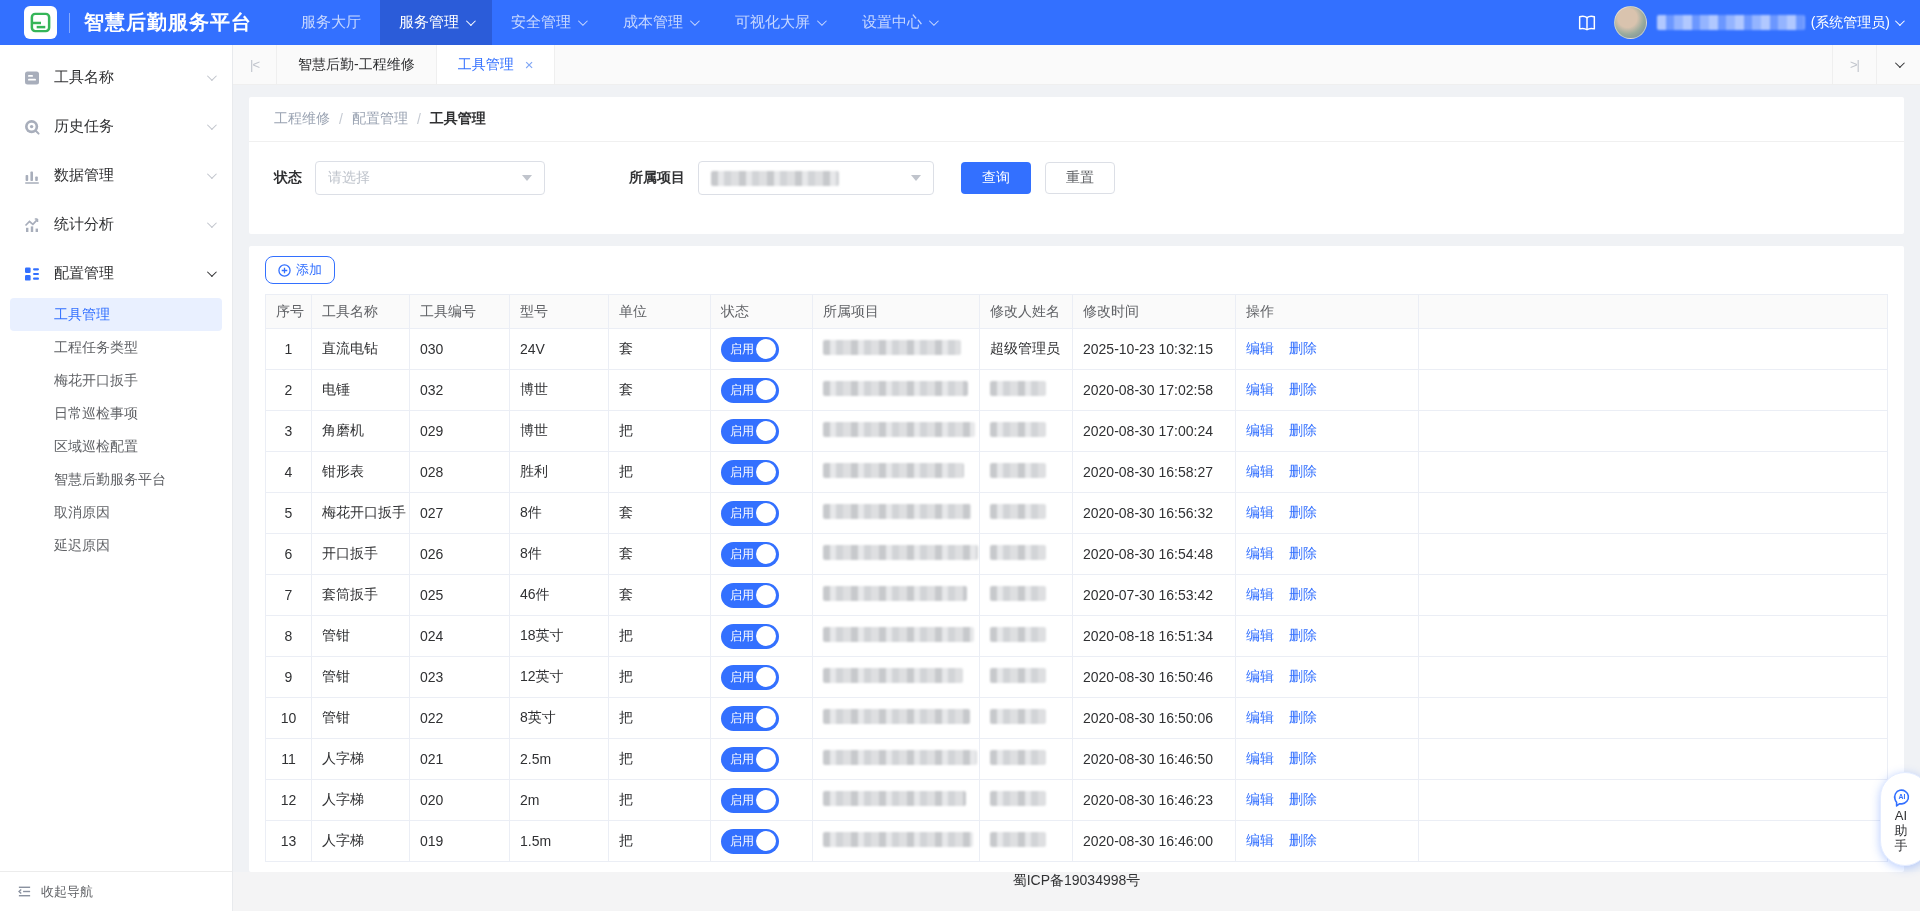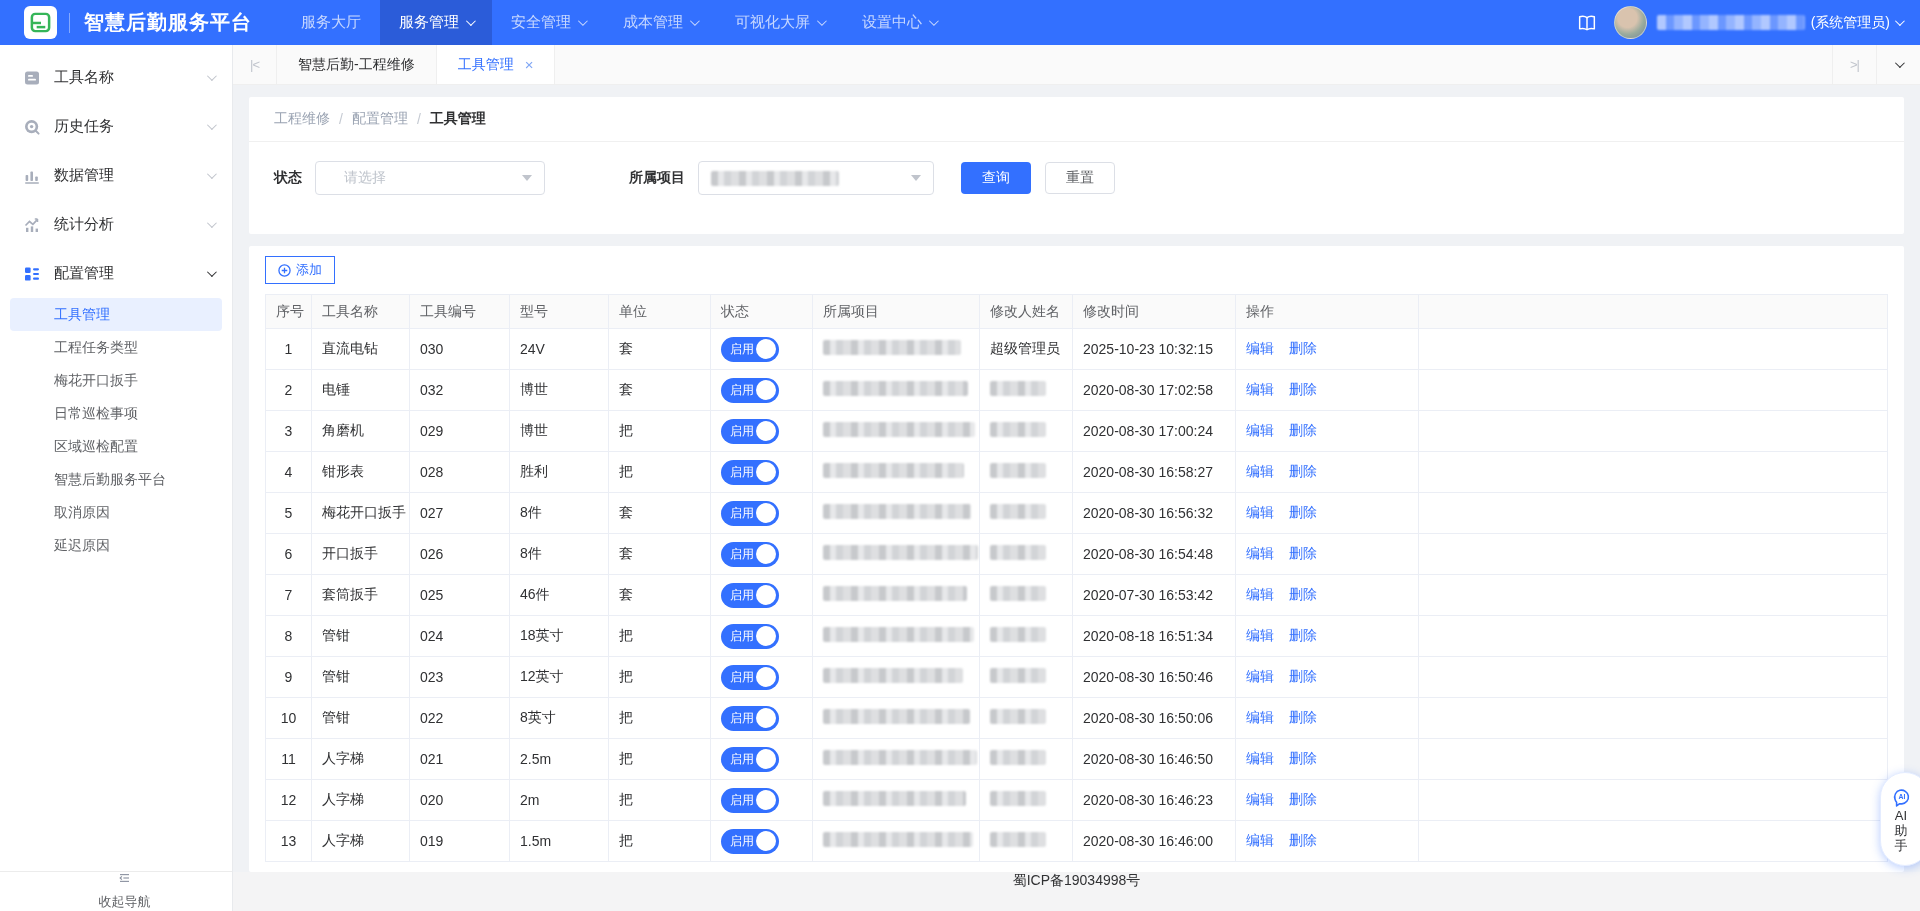--- a/index.html
+++ b/index.html
@@ -37,21 +37,21 @@
   .menu { flex:1; overflow:hidden; padding-top:8px; }
   .menu-item { height:49px; display:flex; align-items:center; padding:0 18px 0 23px;
     color:#303133; font-size:15px; cursor:pointer; }
   .menu-item .micon { width:18px; height:18px; margin-right:13px; display:flex; }
   .menu-item .m-chev { margin-left:auto; color:#C0C4CC; }
   .menu-item.expanded .m-chev { color:#303133; }
   .submenu-item { height:33px; margin:0 10px; border-radius:4px; display:flex; align-items:center;
     padding-left:44px; font-size:14px; color:#606266; cursor:pointer; }
   .submenu-item.active { background:#E9F0FF; color:#3370FF; }
   .collapse-bar { height:40px; border-top:1px solid #ECECEC; display:flex; align-items:center;
-    gap:9px; padding-left:17px; color:#606266; font-size:13px; cursor:pointer;flex-direction:column; }
+    gap:9px; padding-left:17px; color:#606266; font-size:13px; cursor:pointer; }
 
   .main { flex:1; min-width:0; display:flex; flex-direction:column; background:#F0F2F5; }
 
   
   .tabbar { height:40px; background:#FAFAFA; border-bottom:1px solid #EFEFEF; display:flex; align-items:stretch; }
   .tab-ctrl { width:44px; display:flex; align-items:center; justify-content:center; color:#C0C4CC;
     font-size:13px; cursor:pointer; letter-spacing:-1px; }
   .tab-ctrl.left { border-right:1px solid #EFEFEF; }
   .tab-ctrl.right { border-left:1px solid #EFEFEF; }
   .tab-ctrl.dark { color:#303133; }
@@ -69,31 +69,31 @@
     border-bottom:1px solid #F0F0F0; }
   .crumb { color:#9AA3B2; cursor:pointer; }
   .crumb.current { color:#303133; font-weight:bold; cursor:default; }
   .crumb-sep { margin:0 9px; color:#C5CAD2; }
   .filter-row { display:flex; align-items:center; padding:19px 25px 0; }
   .filter-label { font-size:14px; color:#303133; font-weight:bold; margin-right:13px; white-space:nowrap; }
   .filter-label.second { margin-left:84px; }
   .select { width:230px; height:34px; border:1px solid #DCDFE6; border-radius:4px; background:#fff;
     display:flex; align-items:center; padding:0 12px; cursor:pointer; }
   .select.project { width:236px; }
-  .select .placeholder { color:#BFC4CC; font-size:14px;margin-left:16px; }
+  .select .placeholder { color:#BFC4CC; font-size:14px; }
   .select .caret { margin-left:auto; width:0; height:0; border-left:5px solid transparent;
     border-right:5px solid transparent; border-top:6px solid #C0C4CC; }
   .btn { height:32px; border-radius:4px; font-size:14px; display:inline-flex; align-items:center;
     justify-content:center; cursor:pointer; border:none; }
   .btn-primary { background:#3370FF; color:#fff; padding:0 21px; margin-left:27px; }
   .btn-plain { background:#fff; color:#606266; border:1px solid #DCDFE6; padding:12px 20px; margin-left:14px;text-align:center; }
 
   .table-panel { flex:1; overflow:hidden; padding:10px 16px 0; }
   .add-btn { height:28px; padding:0 12px; border:1px solid #3370FF; color:#3370FF; background:#fff;
-    border-radius:0; font-size:13px; display:inline-flex; align-items:center; gap:5px;
+    border-radius:8px; font-size:13px; display:inline-flex; align-items:center; gap:5px;
     margin-bottom:10px; cursor:pointer; }
 
   table { width:100%; border-collapse:collapse; table-layout:fixed; }
   thead th { background:#FAFAFA; height:34px; font-weight:normal; color:#606266; font-size:14px;
     text-align:left; padding:0 10px; border:1px solid #EBEEF5; white-space:nowrap; }
   tbody td { height:41px; font-size:14px; color:#303133; padding:0 10px;
     border-right:1px solid #EBEEF5; border-bottom:1px solid #EBEEF5; background:#fff; white-space:nowrap; }
   tbody tr td:first-child { border-left:1px solid #EBEEF5; text-align:center; color:#303133; }
   .toggle { width:58px; height:25px; border-radius:13px; background:#3370FF; position:relative;
     display:flex; align-items:center; padding-left:9px; color:#fff; font-size:12px; cursor:pointer; }

